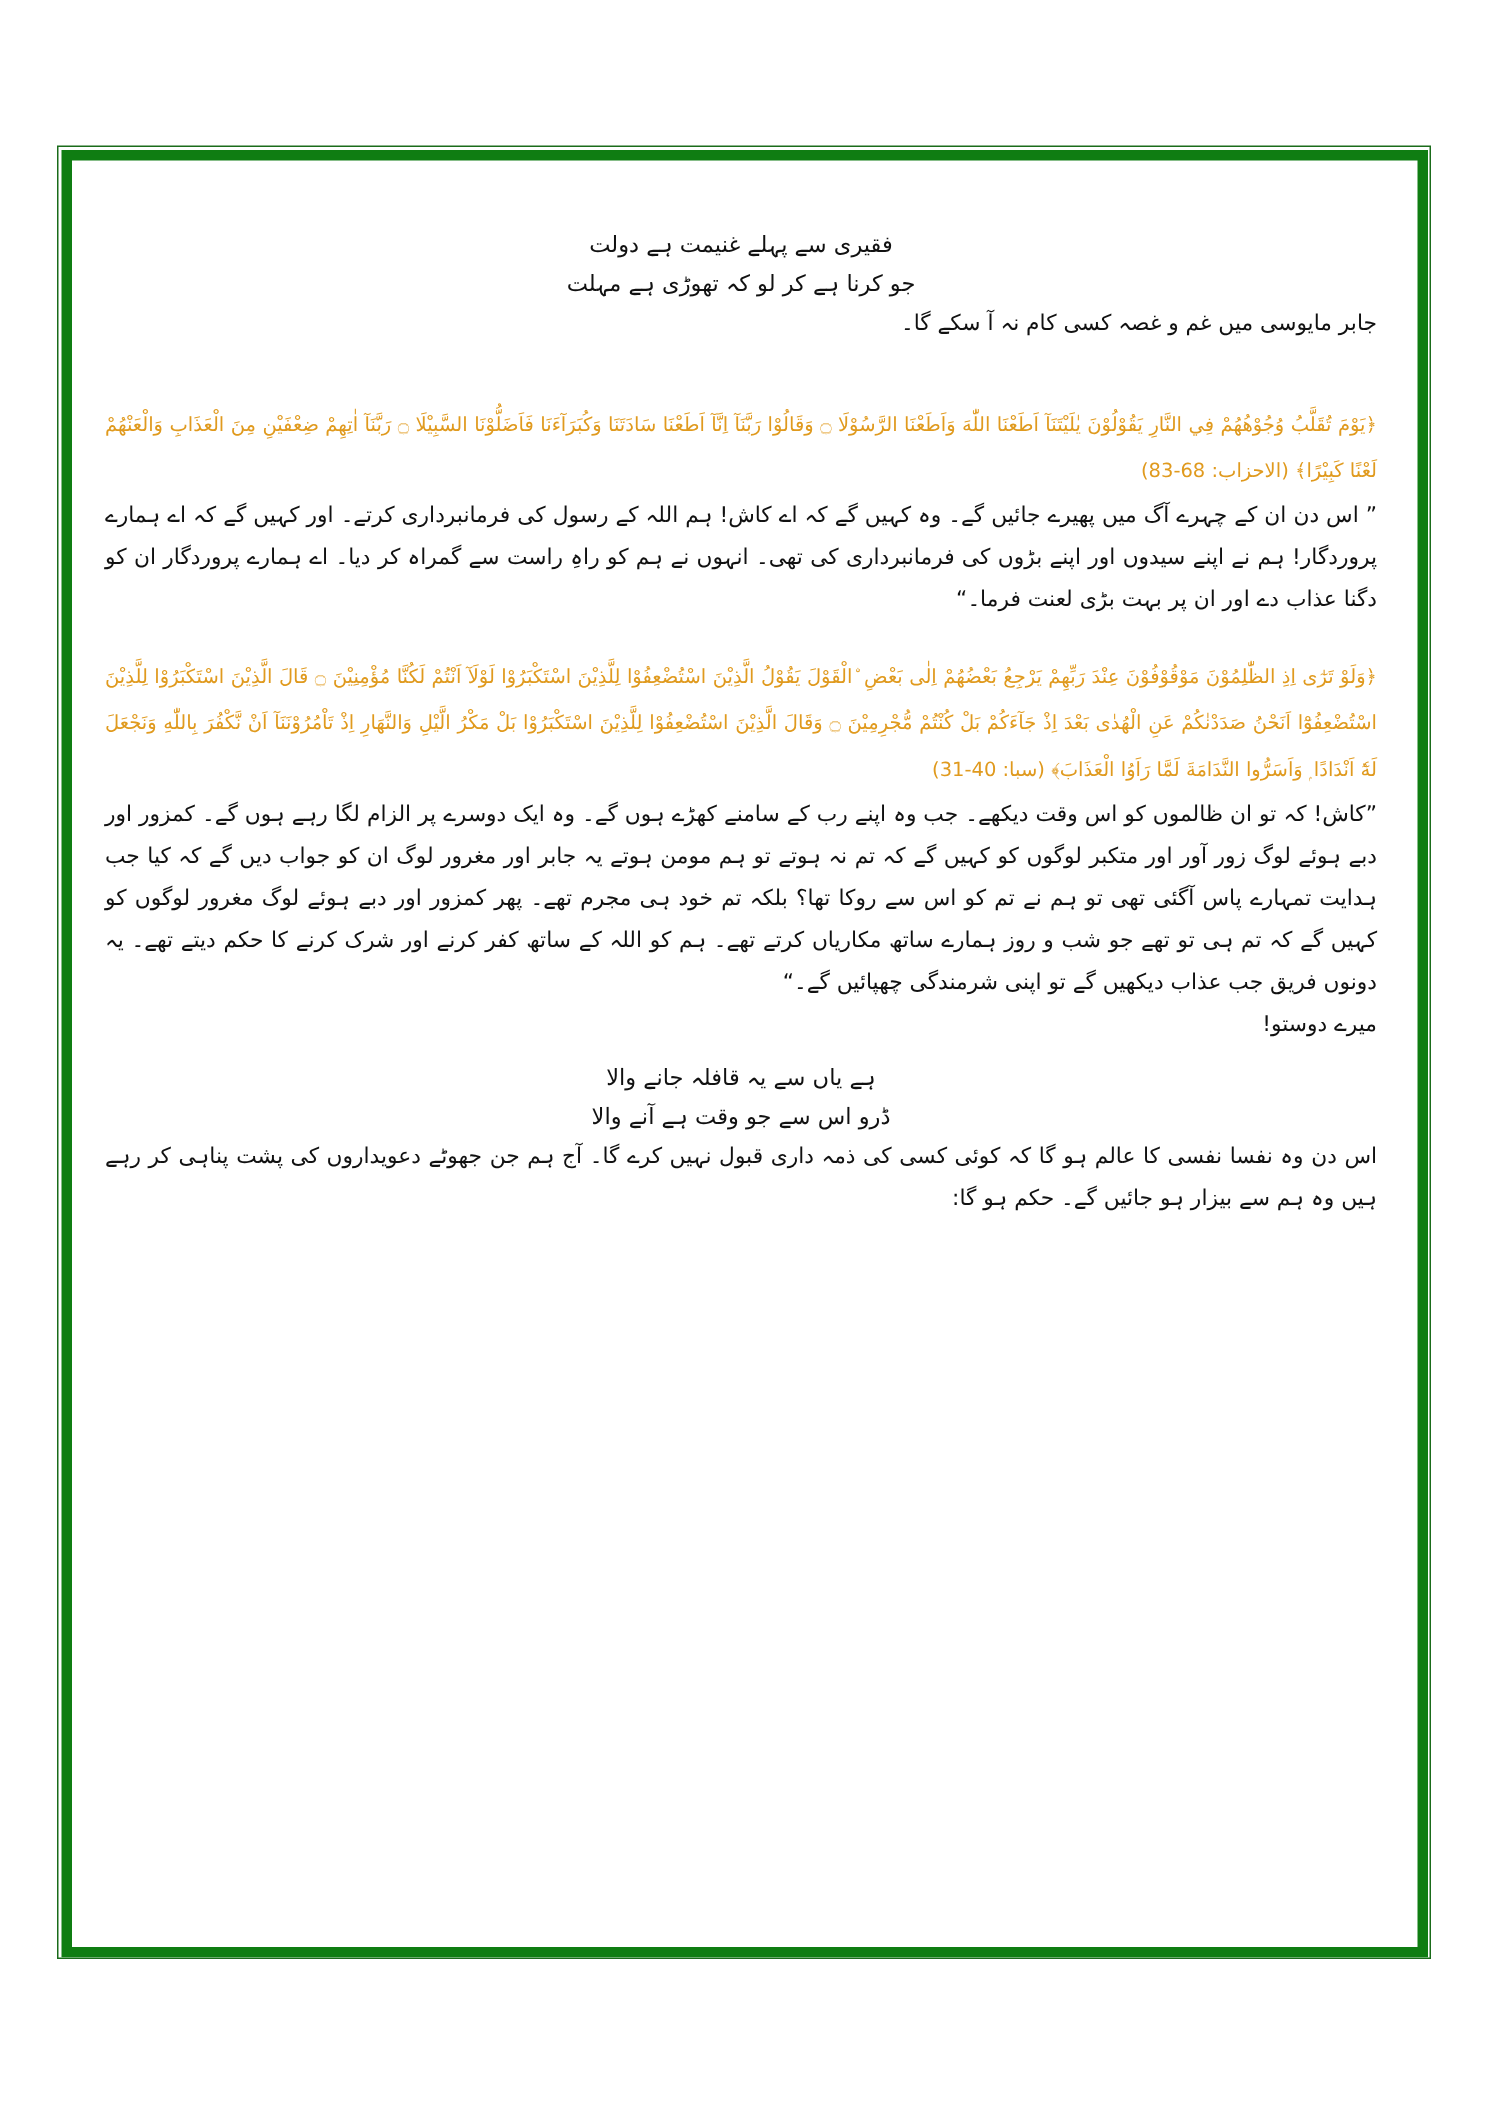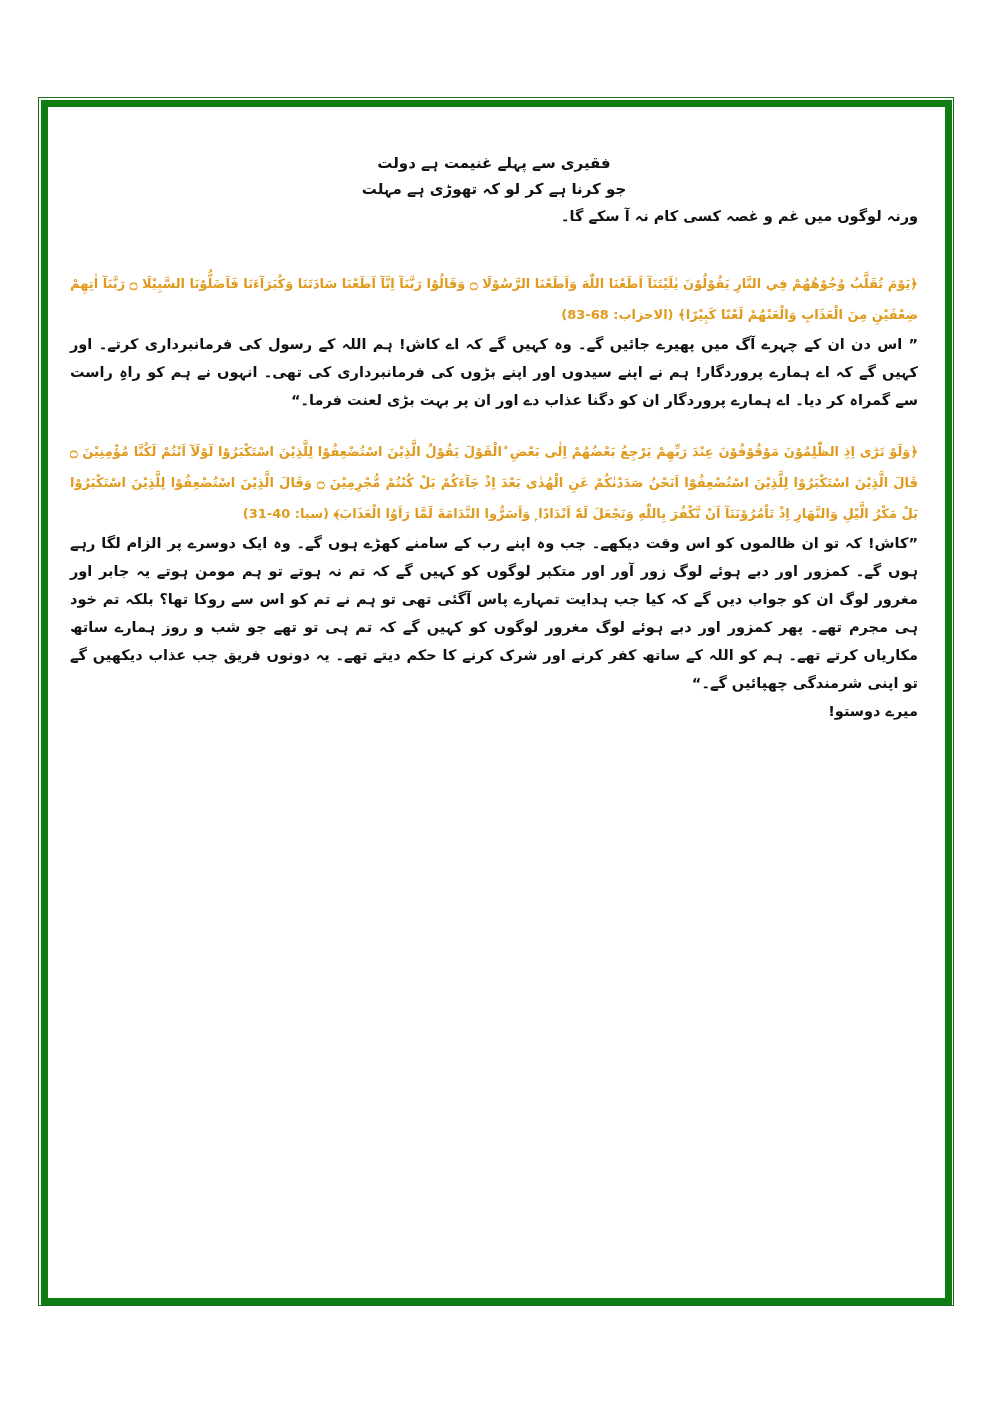--- a/index.html
+++ b/index.html
@@ -32,21 +32,20 @@
       border: 7px solid #0f7d12;
       background: #ffffff;
     }
     .page {
       position: absolute;
       left: 70px;
       top: 150px;
       width: 848px;
       direction: rtl;
       color: #111111;
-      font-weight: bold;
     }
     .couplet {
       text-align: center;
       font-size: 15px;
       line-height: 26px;
       margin: 0;
     }
     .couplet div { margin: 0; }
     .para {
       font-size: 14.5px;
@@ -73,21 +72,21 @@
 <div class="frame-outer"></div>
 <div class="frame-inner"></div>
 
 <div class="page">
 
   <div class="couplet">
     <div>فقیری سے پہلے غنیمت ہے دولت</div>
     <div>جو کرنا ہے کر لو کہ تھوڑی ہے مہلت</div>
   </div>
 
-  <p class="para">ورنہ لوگوں میں غم و غصہ کسی کام نہ آ سکے گا۔</p>
+  <p class="para">جابر مایوسی میں غم و غصہ کسی کام نہ آ سکے گا۔</p>
 
   <div class="gap-m"></div>
 
 
 
   <div class="gap-l"></div>
 
   <p class="verse">
     <span>﴿يَوْمَ تُقَلَّبُ وُجُوْهُهُمْ فِي النَّارِ يَقُوْلُوْنَ يٰلَيْتَنَآ اَطَعْنَا اللّٰهَ وَاَطَعْنَا الرَّسُوْلَا ۝ وَقَالُوْا رَبَّنَآ اِنَّآ اَطَعْنَا سَادَتَنَا وَكُبَرَآءَنَا فَاَضَلُّوْنَا السَّبِيْلَا ۝ رَبَّنَآ اٰتِهِمْ ضِعْفَيْنِ مِنَ الْعَذَابِ وَالْعَنْهُمْ لَعْنًا كَبِيْرًا﴾</span>
     <span class="ref">(الاحزاب: 68-83)</span>
@@ -101,15 +100,20 @@
     <span>﴿وَلَوْ تَرٰٓى اِذِ الظّٰلِمُوْنَ مَوْقُوْفُوْنَ عِنْدَ رَبِّهِمْ يَرْجِعُ بَعْضُهُمْ اِلٰى بَعْضِ ۨالْقَوْلَ يَقُوْلُ الَّذِيْنَ اسْتُضْعِفُوْا لِلَّذِيْنَ اسْتَكْبَرُوْا لَوْلَآ اَنْتُمْ لَكُنَّا مُؤْمِنِيْنَ ۝ قَالَ الَّذِيْنَ اسْتَكْبَرُوْا لِلَّذِيْنَ اسْتُضْعِفُوْٓا اَنَحْنُ صَدَدْنٰكُمْ عَنِ الْهُدٰى بَعْدَ اِذْ جَآءَكُمْ بَلْ كُنْتُمْ مُّجْرِمِيْنَ ۝ وَقَالَ الَّذِيْنَ اسْتُضْعِفُوْا لِلَّذِيْنَ اسْتَكْبَرُوْا بَلْ مَكْرُ الَّيْلِ وَالنَّهَارِ اِذْ تَاْمُرُوْنَنَآ اَنْ نَّكْفُرَ بِاللّٰهِ وَنَجْعَلَ لَهٗٓ اَنْدَادًا ۭ وَاَسَرُّوا النَّدَامَةَ لَمَّا رَاَوُا الْعَذَابَ﴾</span>
     <span class="ref">(سبا: 40-31)</span>
   </p>
 
   <p class="para">”کاش! کہ تو ان ظالموں کو اس وقت دیکھے۔ جب وہ اپنے رب کے سامنے کھڑے ہوں گے۔ وہ ایک دوسرے پر الزام لگا رہے ہوں گے۔ کمزور اور دبے ہوئے لوگ زور آور اور متکبر لوگوں کو کہیں گے کہ تم نہ ہوتے تو ہم مومن ہوتے یہ جابر اور مغرور لوگ ان کو جواب دیں گے کہ کیا جب ہدایت تمہارے پاس آگئی تھی تو ہم نے تم کو اس سے روکا تھا؟ بلکہ تم خود ہی مجرم تھے۔ پھر کمزور اور دبے ہوئے لوگ مغرور لوگوں کو کہیں گے کہ تم ہی تو تھے جو شب و روز ہمارے ساتھ مکاریاں کرتے تھے۔ ہم کو اللہ کے ساتھ کفر کرنے اور شرک کرنے کا حکم دیتے تھے۔ یہ دونوں فریق جب عذاب دیکھیں گے تو اپنی شرمندگی چھپائیں گے۔“</p>
 
   <p class="para">میرے دوستو!</p>
 
   <div class="gap-s"></div>
 
+  <div class="couplet">
+    <div>ہے یاں سے یہ قافلہ جانے والا</div>
+    <div>ڈرو اس سے جو وقت ہے آنے والا</div>
+  </div>
 
+  <p class="para">اس دن وہ نفسا نفسی کا عالم ہو گا کہ کوئی کسی کی ذمہ داری قبول نہیں کرے گا۔ آج ہم جن جھوٹے دعویداروں کی پشت پناہی کر رہے ہیں وہ ہم سے بیزار ہو جائیں گے۔ حکم ہو گا:</p>
 
 </div>
 
 </body></html>

